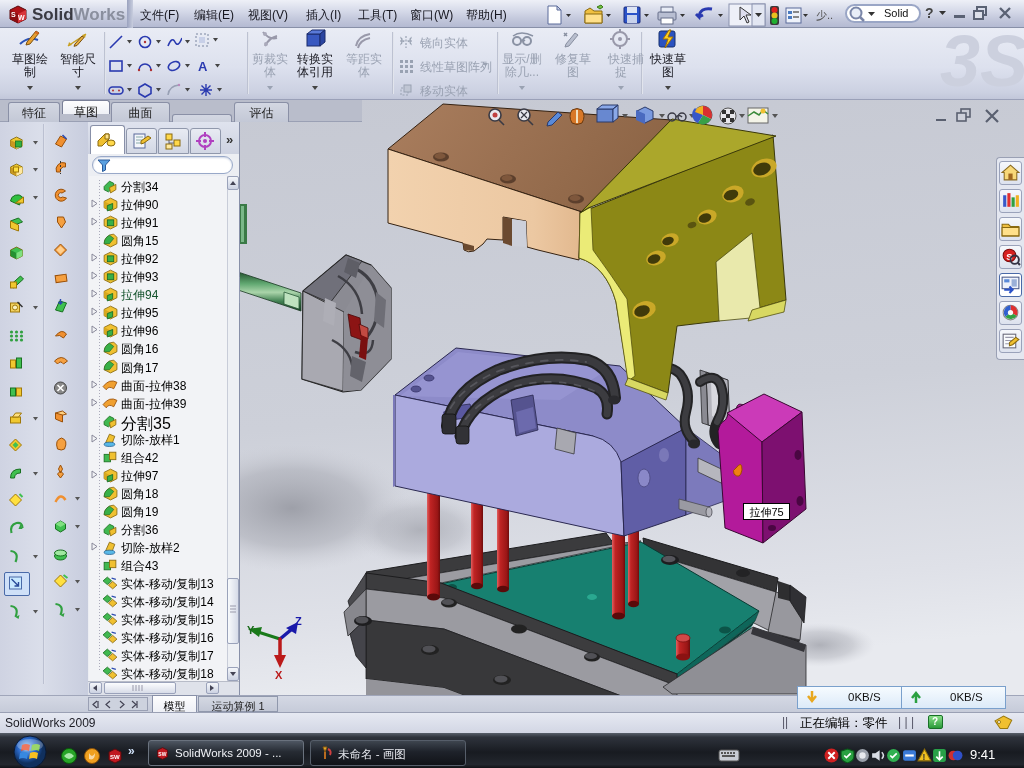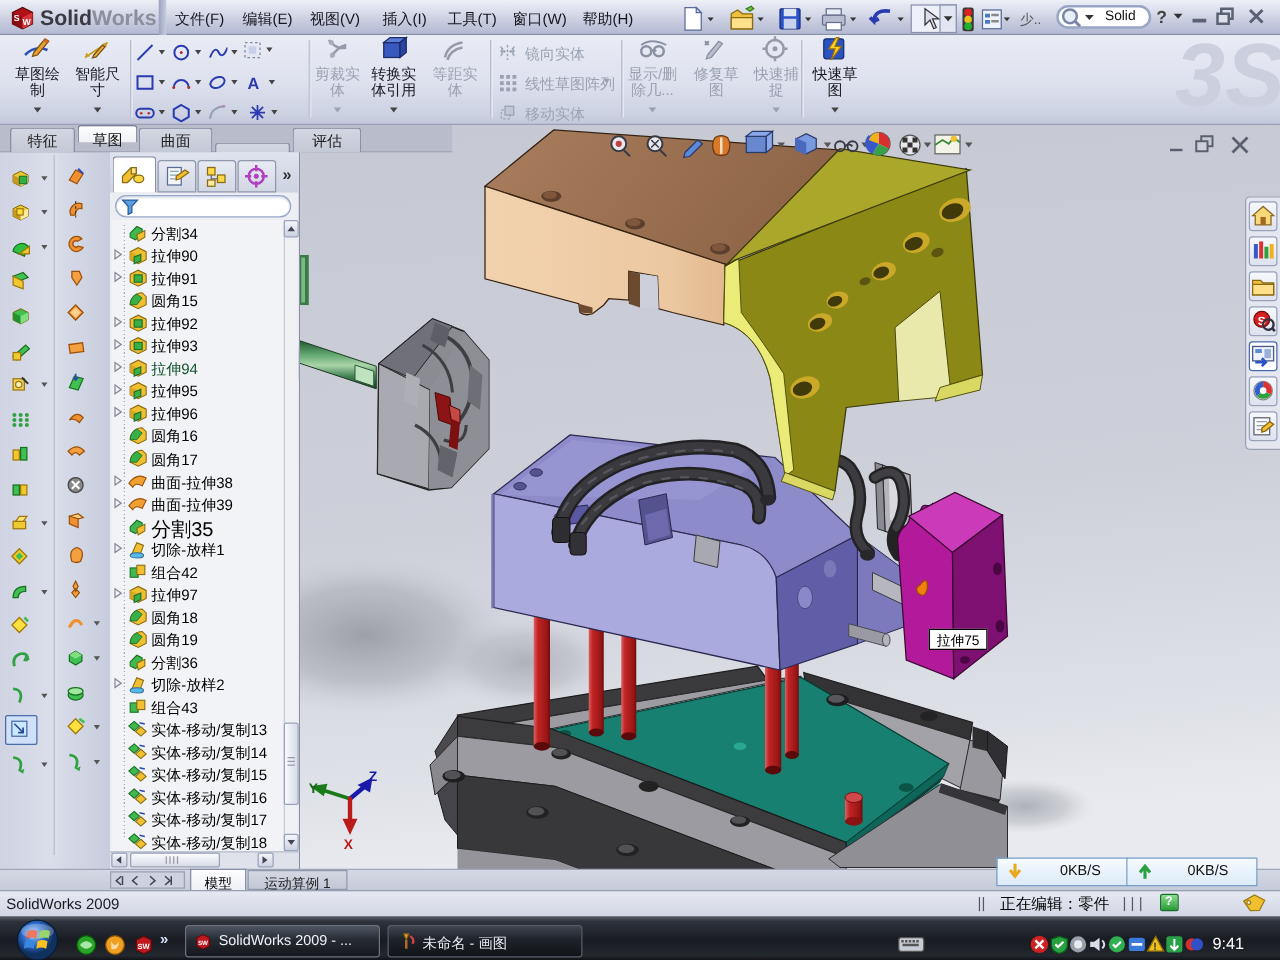--- a/index.html
+++ b/index.html
@@ -164,21 +164,21 @@
     <path d="M6,16 L15,5 l3,2 -9,11 -4,1 z" fill="#b8bece" stroke="#888fa0"></path>
     <path d="M4,5 l3,3 m0,-3 l-3,3" stroke="#888fa0" stroke-width="1.5"></path>
   </svg>
 <div class="abs nw" style="left:550px;top:51px;width:46px;text-align:center;font-size:12px;color:#9aa2b2;">修复草</div>
 <div class="abs nw" style="left:550px;top:64px;width:46px;text-align:center;font-size:12px;color:#9aa2b2;">图</div>
 <svg class="abs" style="left:608px;top:28px;" width="26" height="22" viewBox="0 0 26 22">
     <circle cx="12" cy="11" r="7" fill="none" stroke="#99a" stroke-width="2"></circle>
     <circle cx="12" cy="11" r="2" fill="#99a"></circle>
     <path d="M12,1 l0,4 M12,17 l0,4 M2,11 l4,0 M18,11 l4,0" stroke="#99a" stroke-width="2"></path>
   </svg>
-<div class="abs nw" style="left:598px;top:51px;width:46px;text-align:center;font-size:12px;color:#9aa2b2;">快速捕</div>
+<div class="abs nw" style="left:598px;top:51px;width:46px;text-align:right;font-size:12px;color:#9aa2b2;">快速捕</div>
 <div class="abs nw" style="left:598px;top:64px;width:46px;text-align:center;font-size:12px;color:#9aa2b2;">捉</div>
 <svg class="abs" style="left:617px;top:85px;" width="9" height="6">
     <path d="M1,1 l6,0 -3,4 z" fill="#9aa2b2"></path>
   </svg>
 <svg class="abs" style="left:655px;top:28px;" width="26" height="22" viewBox="0 0 26 22">
     <rect x="4" y="3" width="16" height="16" rx="2" fill="#2a52c0" stroke="#16306e"></rect>
     <path d="M14,2 l-6,9 5,0 -3,9 8,-11 -5,0 3,-7 z" fill="#ffd020" stroke="#a07008"></path>
   </svg>
 <div class="abs nw" style="left:645px;top:51px;width:46px;text-align:center;font-size:12px;color:#1a1a22;">快速草</div>
 <div class="abs nw" style="left:645px;top:64px;width:46px;text-align:center;font-size:12px;color:#1a1a22;">图</div>

